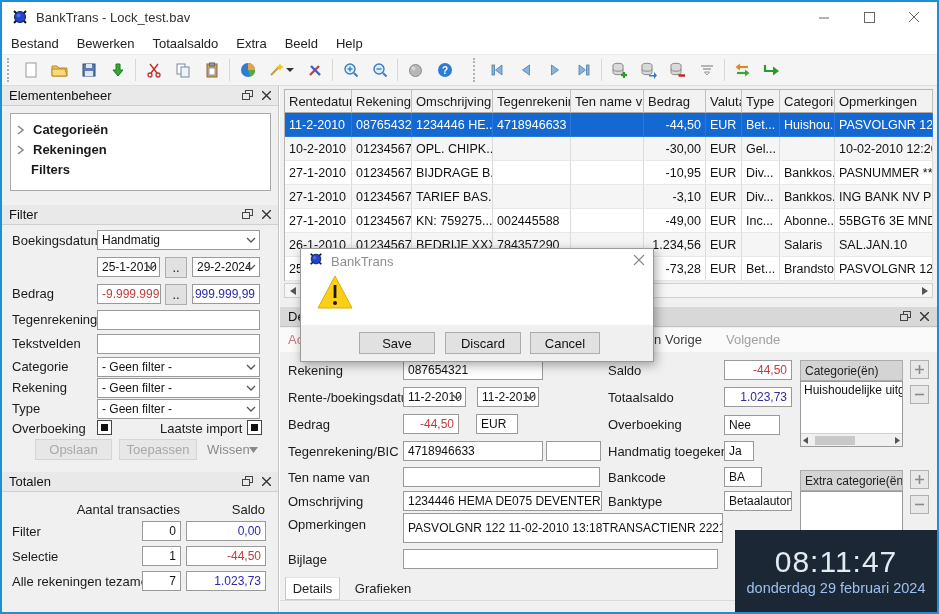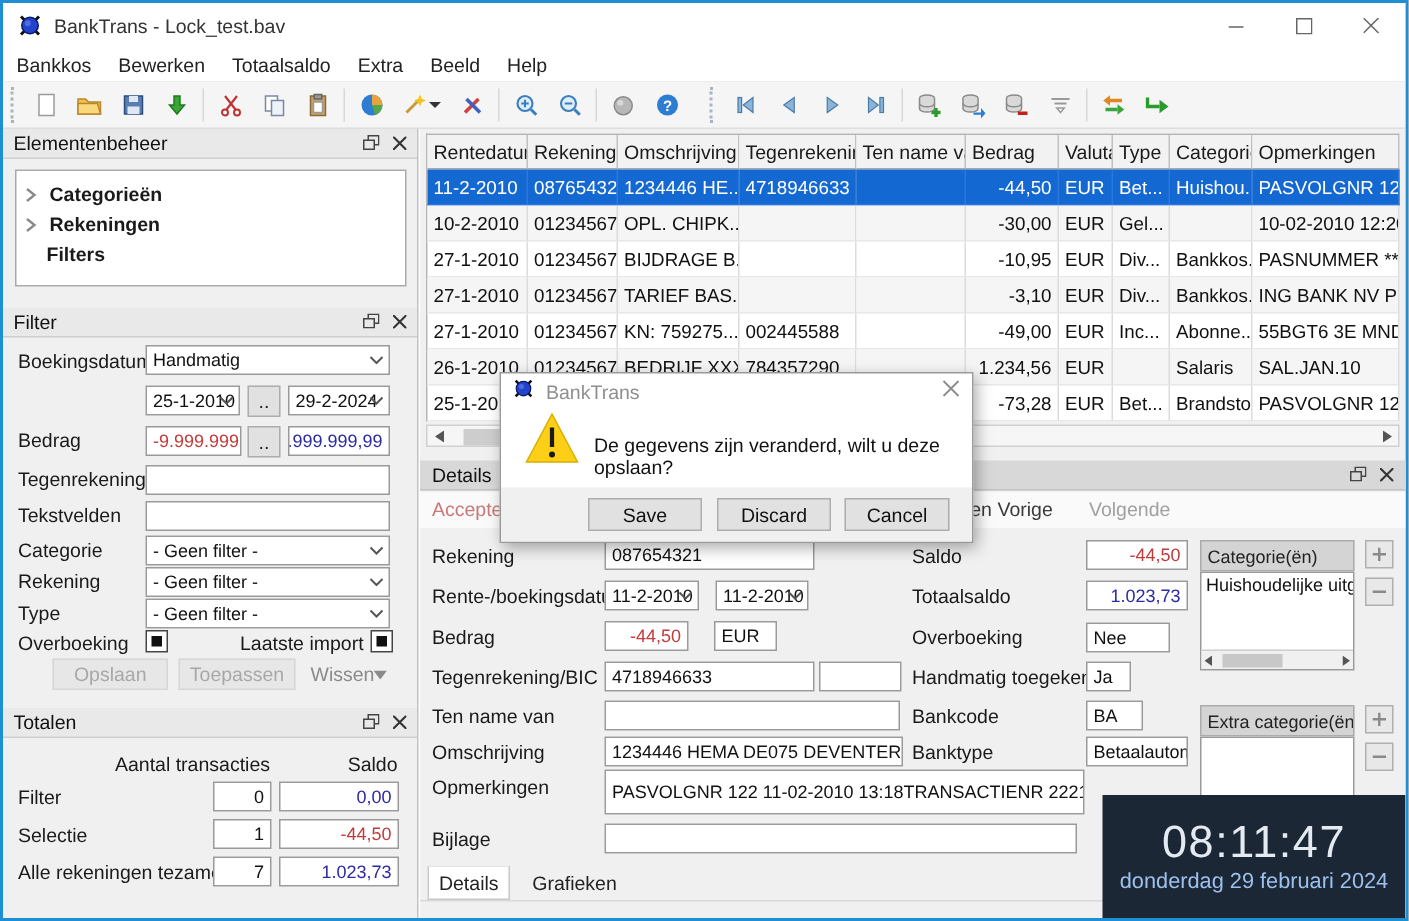--- a/index.html
+++ b/index.html
@@ -60,22 +60,22 @@
   .linksrow{position:absolute;left:0;top:21px;right:0;height:24px;background:#fafafa;}
   .dlink{position:absolute;top:4px;font-size:13px;}
   .catshdr{position:absolute;width:103px;height:21px;background:#d4d4d4;border:1px solid #ababab;
            font-size:12px;color:#222;display:flex;align-items:center;padding:0 4px;white-space:nowrap;overflow:hidden;}
   .catlist{position:absolute;width:103px;background:#fff;border:1px solid #9a9a9a;font-size:12px;color:#111;}
   .pmbtn{position:absolute;width:19px;height:19px;background:#e8e8e8;border:1px solid #b0b0b0;
          display:flex;align-items:center;justify-content:center;}
   .tab{position:absolute;height:23px;display:flex;align-items:center;justify-content:center;font-size:13px;color:#222;}
   .tab.active{background:#fff;border:1px solid #c8c8c8;border-top-color:#e4e4e4;}
   
-  .dialog{position:absolute;left:298px;top:246px;width:316px;height:114px;background:#fff;border:1px solid #9a9a9a;
-          box-shadow:2px 3px 10px rgba(0,0,0,.35);z-index:40;margin-left:33px;}
+  .dialog{position:absolute;left:298px;top:246px;width:354px;height:114px;background:#fff;border:1px solid #9a9a9a;
+          box-shadow:2px 3px 10px rgba(0,0,0,.35);z-index:40;}
   .dlg-title{position:absolute;left:0;top:0;right:0;height:24px;display:flex;align-items:center;padding:0 8px;}
   .dlg-strip{position:absolute;left:0;bottom:0;right:0;height:36px;background:#f0f0f0;}
   .dlg-btn{position:absolute;top:7px;height:22px;background:#e1e1e1;border:1px solid #adadad;
            font-size:13px;color:#111;display:flex;align-items:center;justify-content:center;}
   
   .clock{position:absolute;left:733px;top:528px;width:202px;height:82px;background:#1c2735;z-index:50;
          display:flex;flex-direction:column;align-items:center;justify-content:center;}
   .clock-time{font-size:30px;font-weight:300;color:#e3eaf2;letter-spacing:1px;line-height:1.05;}
   .clock-date{font-size:14.5px;color:#9dc0ec;margin-top:2px;}
 </style>
@@ -106,21 +106,21 @@
         </div>
       <div class="wbtn">
           <svg width="11" height="11" viewBox="0 0 11 11">
             <path d="M0 0 L10 10 M10 0 L0 10" stroke="#666" stroke-width="1"></path>
           </svg>
         </div>
     </div>
   </div>
 
   <div class="menubar">
-    <span class="mitem">Bankkos</span>
+    <span class="mitem">Bestand</span>
     <span class="mitem">Bewerken</span>
     <span class="mitem">Totaalsaldo</span>
     <span class="mitem">Extra</span>
     <span class="mitem">Beeld</span>
     <span class="mitem">Help</span>
   </div>
 
   <div class="toolbar">
     <span class="handle"></span>
     <span class="tbi">
@@ -720,21 +720,20 @@
             <path d="M1 1 L11 11 M11 1 L1 11" stroke="#8a8a8a" stroke-width="1.2"></path>
           </svg></span>
     </div>
     <span class="abs" style="left:16px;top:26px">
       <svg width="36" height="34" viewBox="0 0 36 34">
           <polygon points="18,1 35,33 1,33" fill="#fdd017" stroke="#d8ae00"></polygon>
           <rect x="16.6" y="10" width="2.8" height="13" fill="#1a1a1a"></rect>
           <circle cx="18" cy="28" r="2" fill="#1a1a1a"></circle>
         </svg>
     </span>
-    <span class="abs" style="left:62px;top:40px;font-size:13px;color:#111">De gegevens zijn veranderd, wilt u deze opslaan?</span>
     <div class="dlg-strip">
       <div class="dlg-btn" style="left:58px;width:76px">Save</div>
       <div class="dlg-btn" style="left:144px;width:76px">Discard</div>
       <div class="dlg-btn" style="left:229px;width:70px">Cancel</div>
     </div>
   </div>
 
   <div class="clock">
     <div class="clock-time">08:11:47</div>
     <div class="clock-date">donderdag 29 februari 2024</div>

